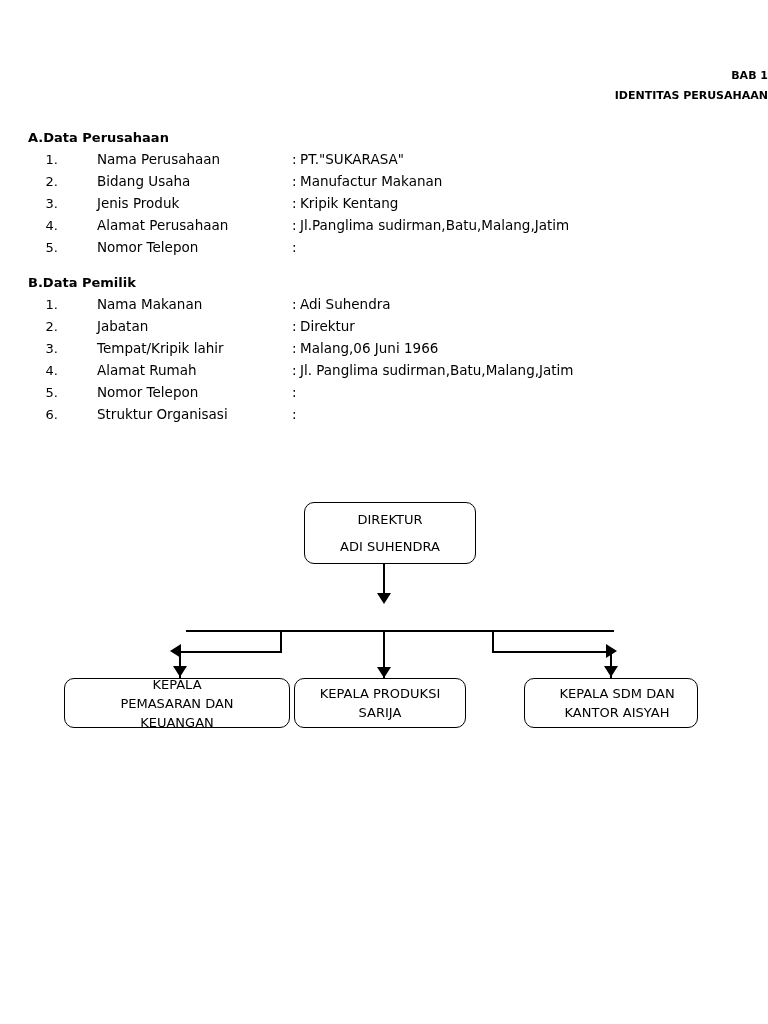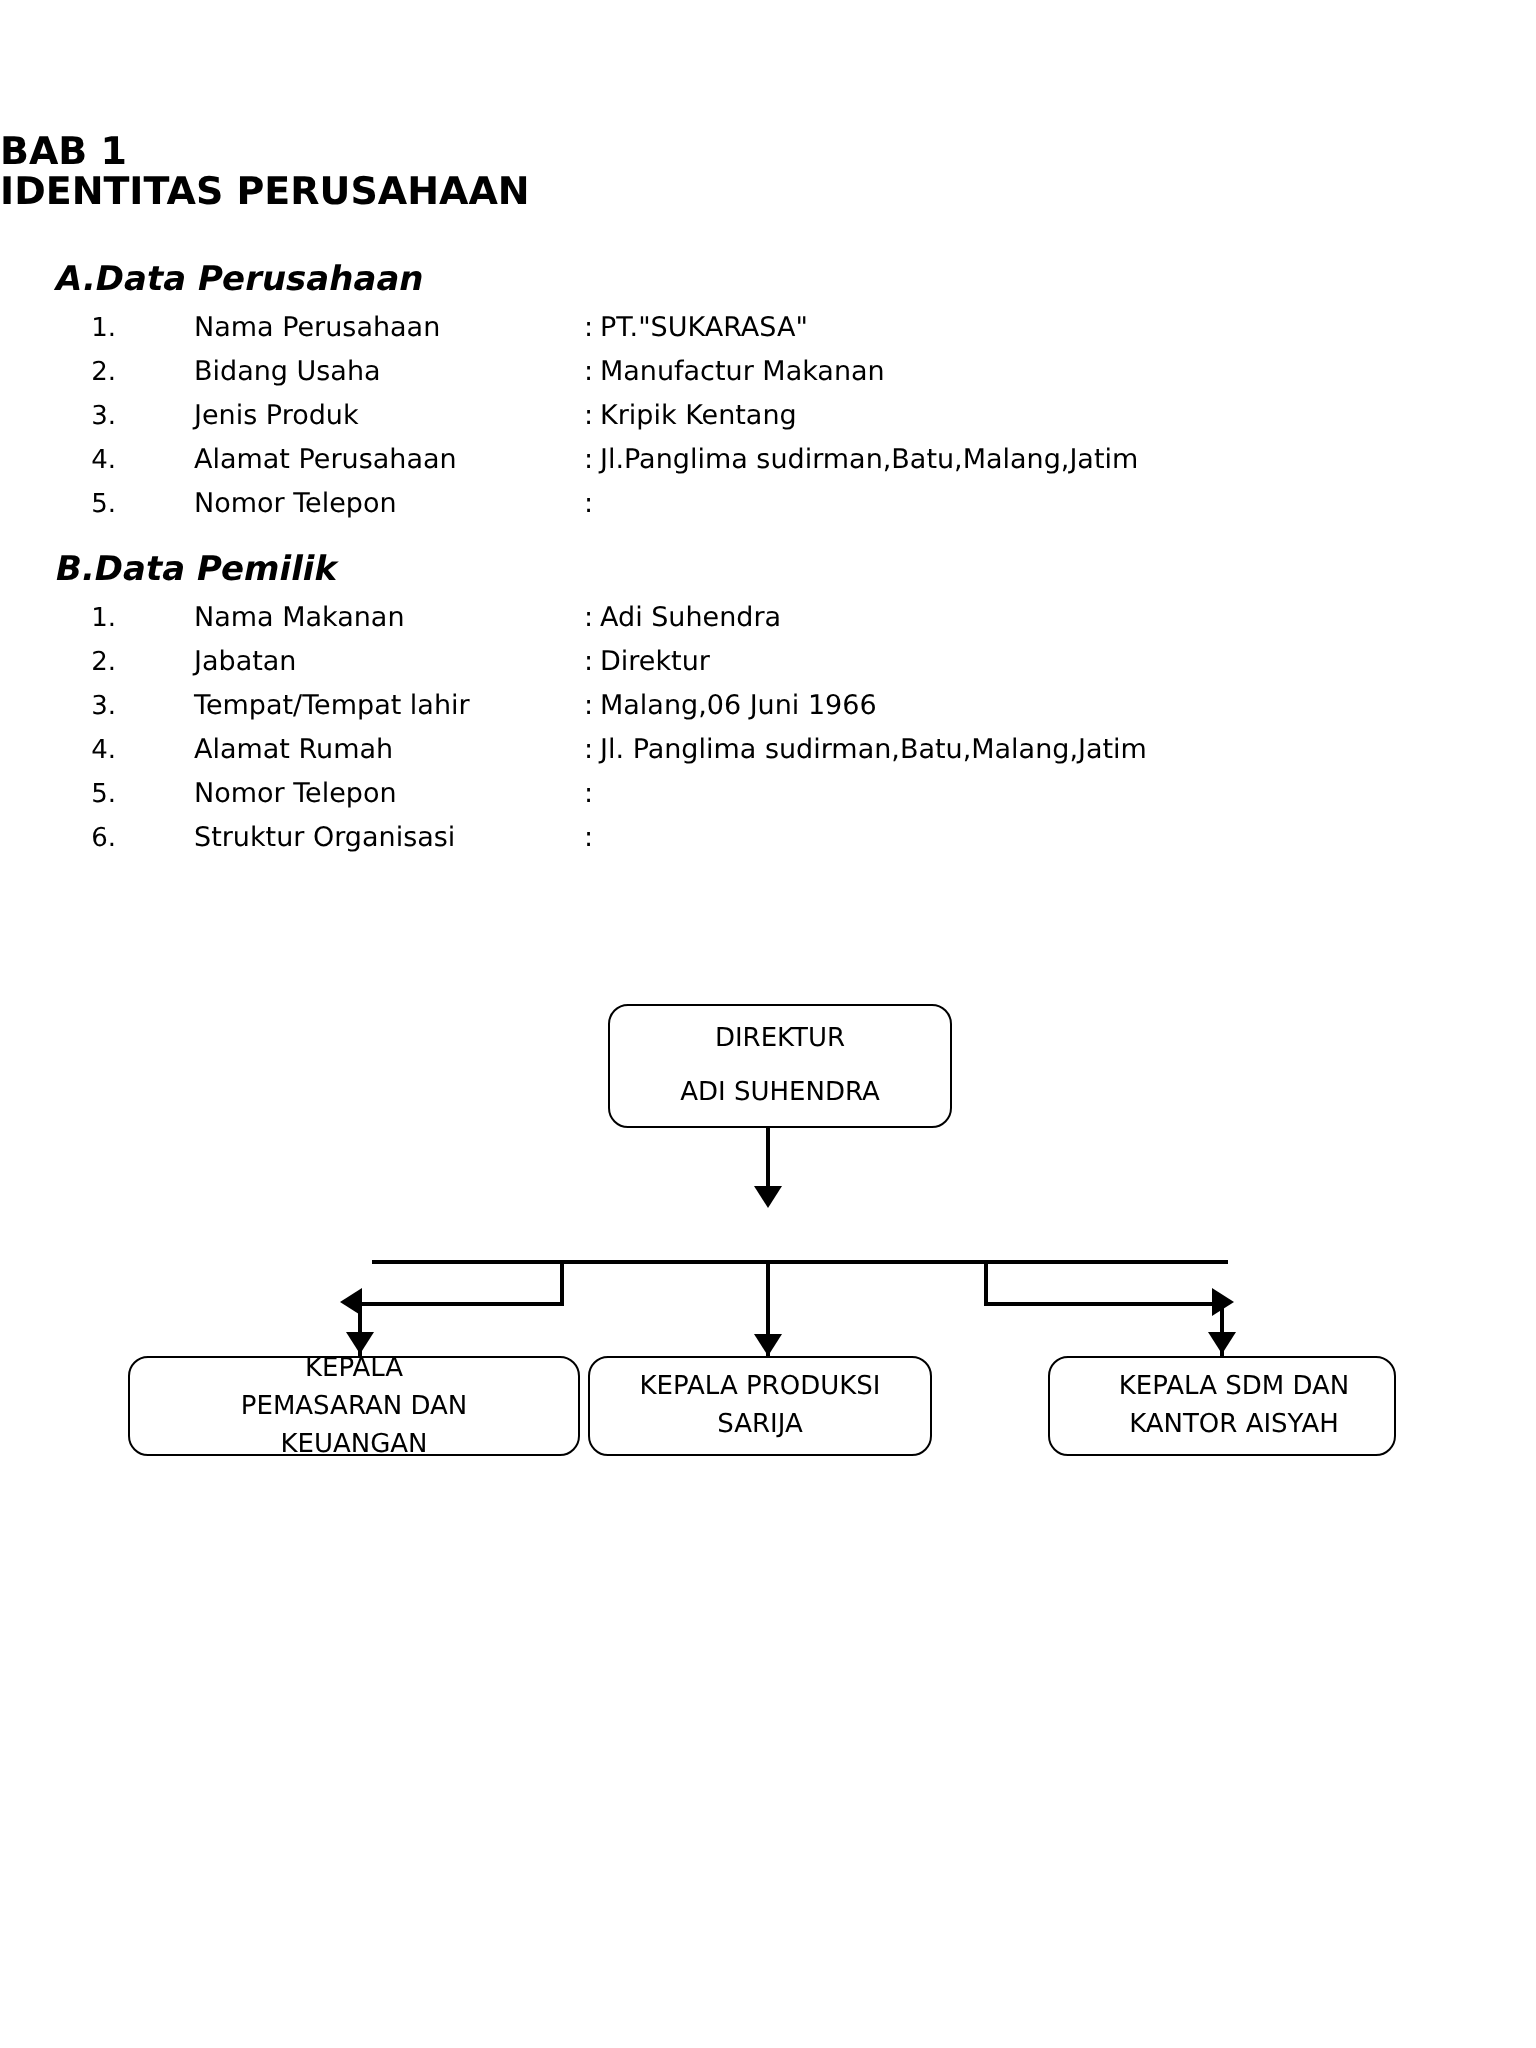--- a/index.html
+++ b/index.html
@@ -16,43 +16,42 @@
     overflow: hidden;
   }
   .page {
     position: relative;
     width: 768px;
     height: 1024px;
   }
 
   
   .doc-title {
-    text-align: left;
+    text-align: right;
     font-weight: bold;
-    font-size: 19px;
+    font-size: 11px;
     line-height: 20px;
     margin: 0;
   }
   #title-block {
     position: absolute;
     left: 0;
     top: 66px;
     width: 768px;
   }
 
   
   .section {
     position: absolute;
     left: 28px;
   }
   .section-title {
     font-weight: bold;
-    font-size: 17px;
+    font-size: 13px;
     margin: 0 0 6px 0;
-    font-style: italic;
   }
   .row {
     display: flex;
     align-items: baseline;
     height: 22px;
     font-size: 13.5px;
   }
   .num {
     width: 30px;
     text-align: right;
@@ -210,21 +209,21 @@
       <span class="value">Adi Suhendra</span>
     </div>
     <div class="row">
       <span class="num">2.</span>
       <span class="label">Jabatan</span>
       <span class="colon">:</span>
       <span class="value">Direktur</span>
     </div>
     <div class="row">
       <span class="num">3.</span>
-      <span class="label">Tempat/Tempat lahir</span>
+      <span class="label">Tempat/Kripik lahir</span>
       <span class="colon">:</span>
       <span class="value">Malang,06 Juni 1966</span>
     </div>
     <div class="row">
       <span class="num">4.</span>
       <span class="label">Alamat Rumah</span>
       <span class="colon">:</span>
       <span class="value">Jl. Panglima sudirman,Batu,Malang,Jatim</span>
     </div>
     <div class="row">

